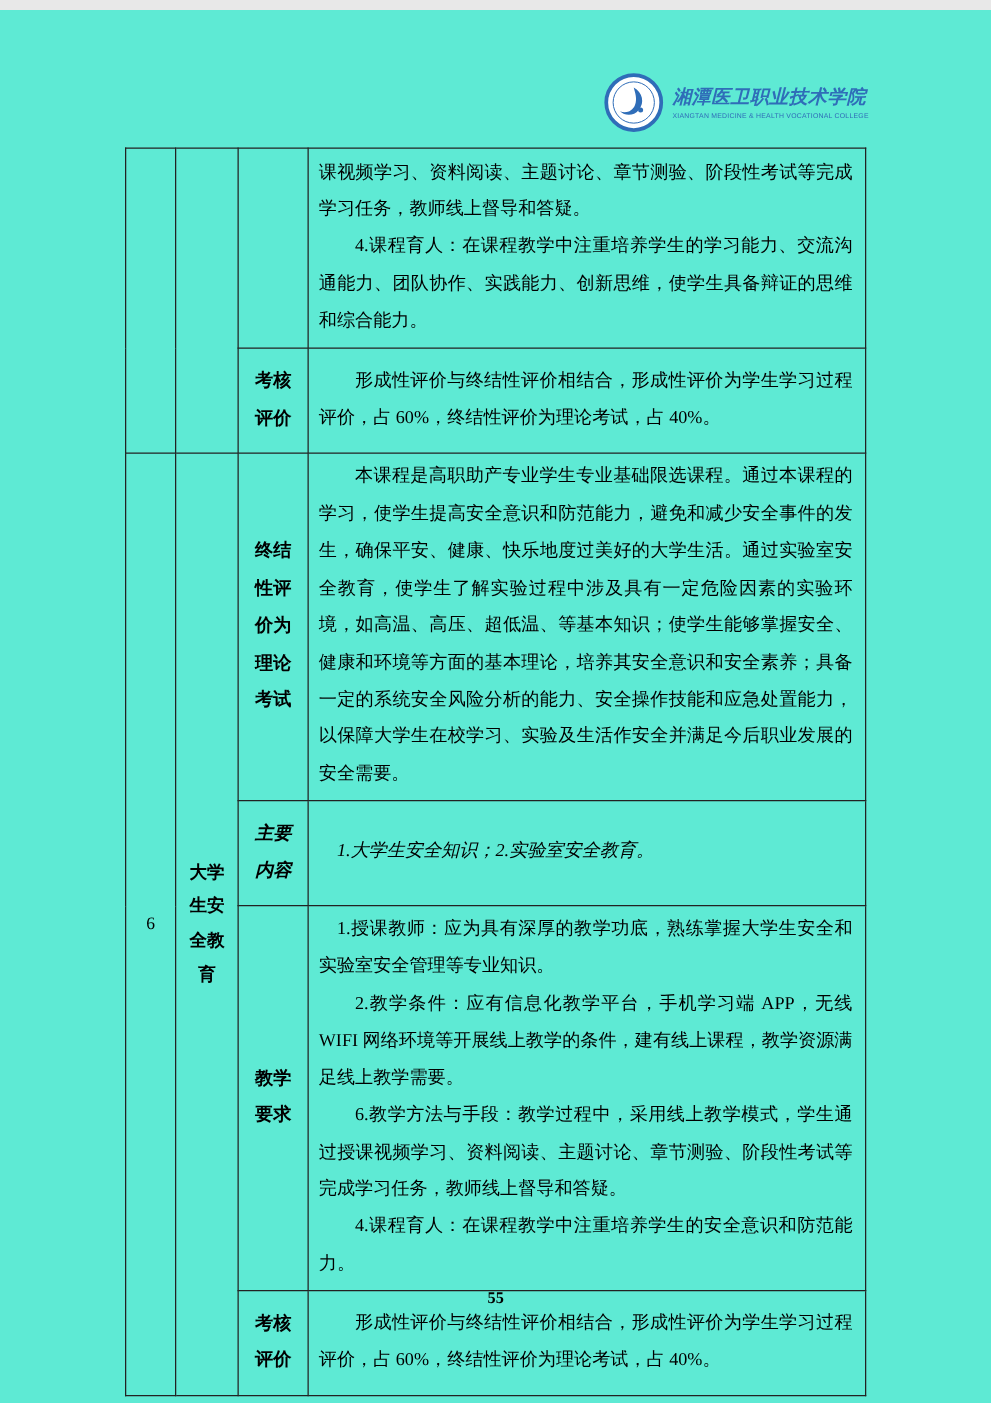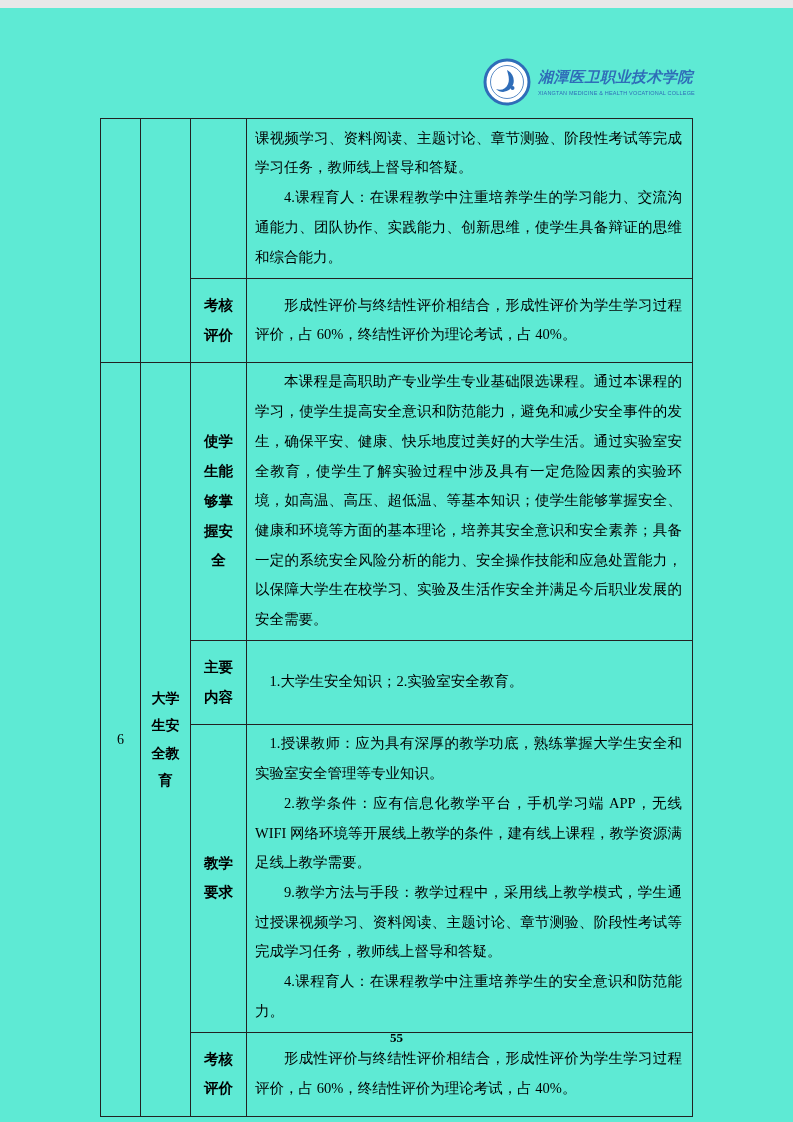--- a/index.html
+++ b/index.html
@@ -53,21 +53,21 @@
     border-collapse: collapse;
     table-layout: fixed;
   }
   .course-table td {
     border: 1px solid #222;
     vertical-align: middle;
   }
   tr.r1 { height: 160px; }
   tr.r2 { height: 62px;  }
   tr.r3 { height: 252px; }
-  tr.r4 { height: 57px;  }
+  tr.r4 { height: 57px; font-style: italic;  }
   tr.r5 { height: 278px; }
   tr.r6 { height: 64px;  }
 
   .c-idx {
     text-align: center;
     font-size: 14px;
   }
   .c-course {
     text-align: center;
     font-weight: bold;
@@ -146,37 +146,37 @@
       <tr class="r2">
         <td class="c-label">考核评价</td>
         <td class="c-content">
           <p class="indent2">形成性评价与终结性评价相结合，形成性评价为学生学习过程评价，占 60%，终结性评价为理论考试，占 40%。</p>
         </td>
       </tr>
 
       <tr class="r3">
         <td class="c-idx" rowspan="4">6</td>
         <td class="c-course" rowspan="4">大学生安全教育</td>
-        <td class="c-label">使学生能够掌握安全</td>
+        <td class="c-label">终结性评价为理论考试</td>
         <td class="c-content">
           <p class="indent2">本课程是高职助产专业学生专业基础限选课程。通过本课程的学习，使学生提高安全意识和防范能力，避免和减少安全事件的发生，确保平安、健康、快乐地度过美好的大学生活。通过实验室安全教育，使学生了解实验过程中涉及具有一定危险因素的实验环境，如高温、高压、超低温、等基本知识；使学生能够掌握安全、健康和环境等方面的基本理论，培养其安全意识和安全素养；具备一定的系统安全风险分析的能力、安全操作技能和应急处置能力，以保障大学生在校学习、实验及生活作安全并满足今后职业发展的安全需要。</p>
         </td>
       </tr>
       <tr class="r4">
         <td class="c-label">主要内容</td>
         <td class="c-content">
           <p class="indent1">1.大学生安全知识；2.实验室安全教育。</p>
         </td>
       </tr>
       <tr class="r5">
         <td class="c-label">教学要求</td>
         <td class="c-content">
           <p class="indent1">1.授课教师：应为具有深厚的教学功底，熟练掌握大学生安全和实验室安全管理等专业知识。</p>
           <p class="indent2">2.教学条件：应有信息化教学平台，手机学习端 APP，无线 WIFI 网络环境等开展线上教学的条件，建有线上课程，教学资源满足线上教学需要。</p>
-          <p class="indent2">9.教学方法与手段：教学过程中，采用线上教学模式，学生通过授课视频学习、资料阅读、主题讨论、章节测验、阶段性考试等完成学习任务，教师线上督导和答疑。</p>
+          <p class="indent2">6.教学方法与手段：教学过程中，采用线上教学模式，学生通过授课视频学习、资料阅读、主题讨论、章节测验、阶段性考试等完成学习任务，教师线上督导和答疑。</p>
           <p class="indent2">4.课程育人：在课程教学中注重培养学生的安全意识和防范能力。</p>
         </td>
       </tr>
       <tr class="r6">
         <td class="c-label">考核评价</td>
         <td class="c-content">
           <p class="indent2">形成性评价与终结性评价相结合，形成性评价为学生学习过程评价，占 60%，终结性评价为理论考试，占 40%。</p>
         </td>
       </tr>
     </tbody>

